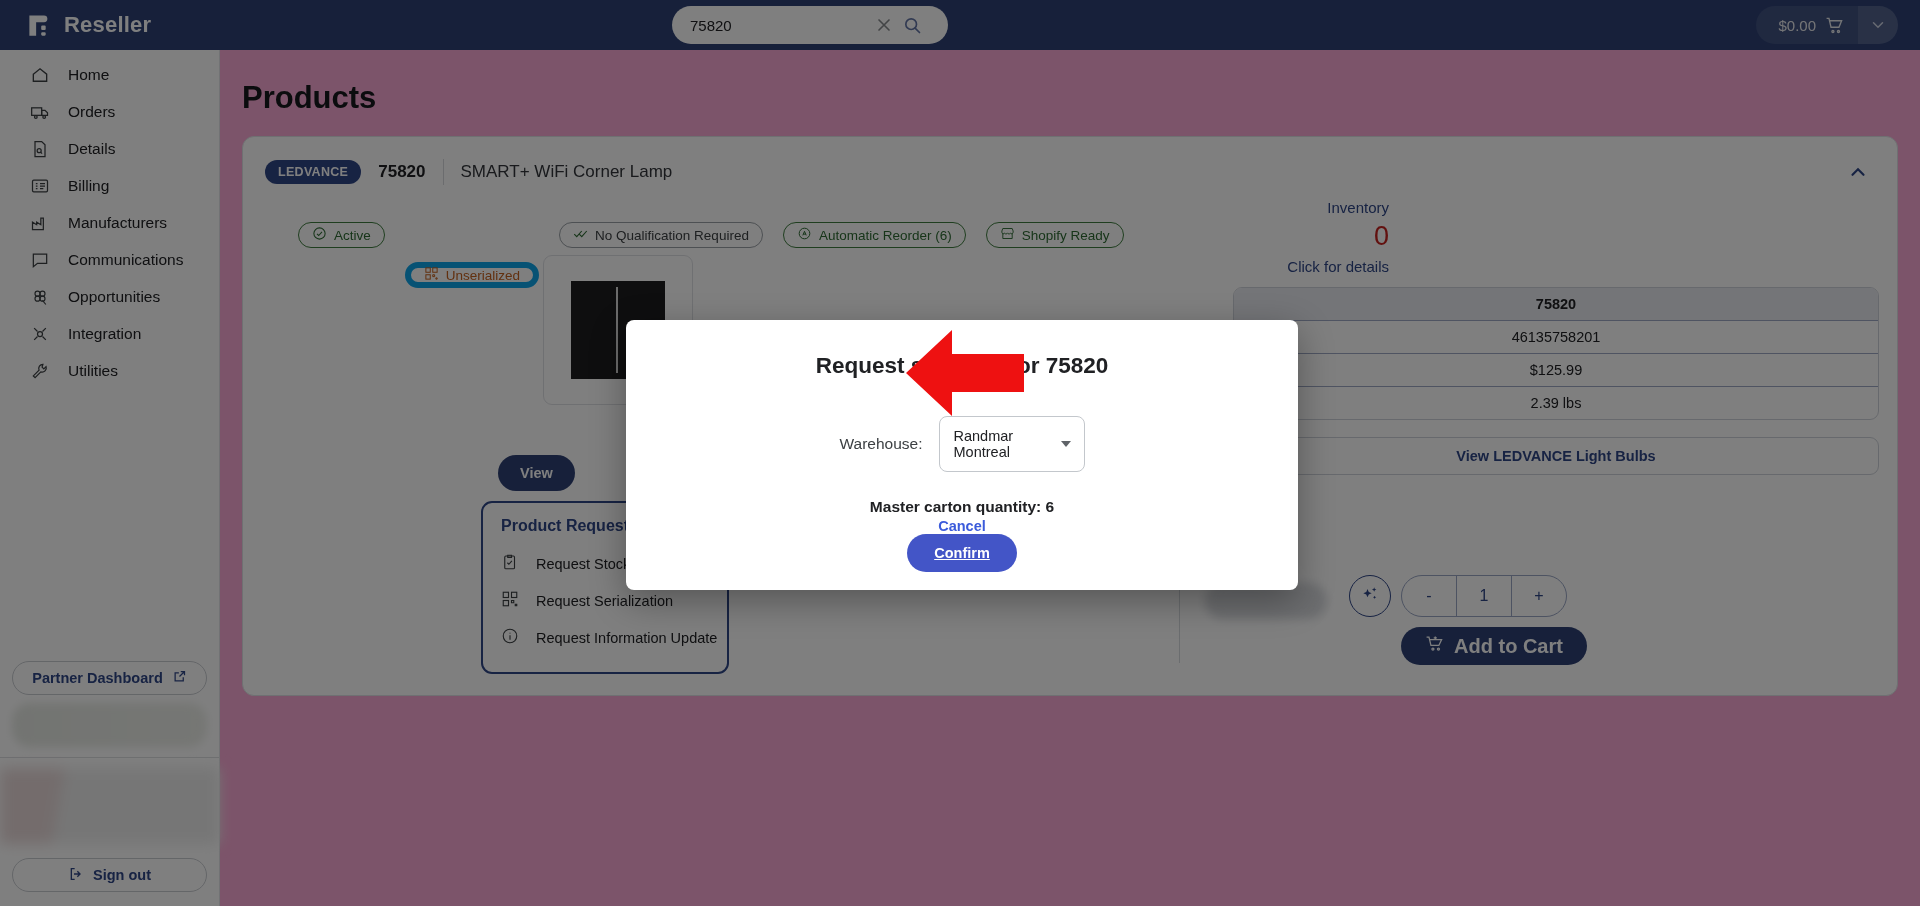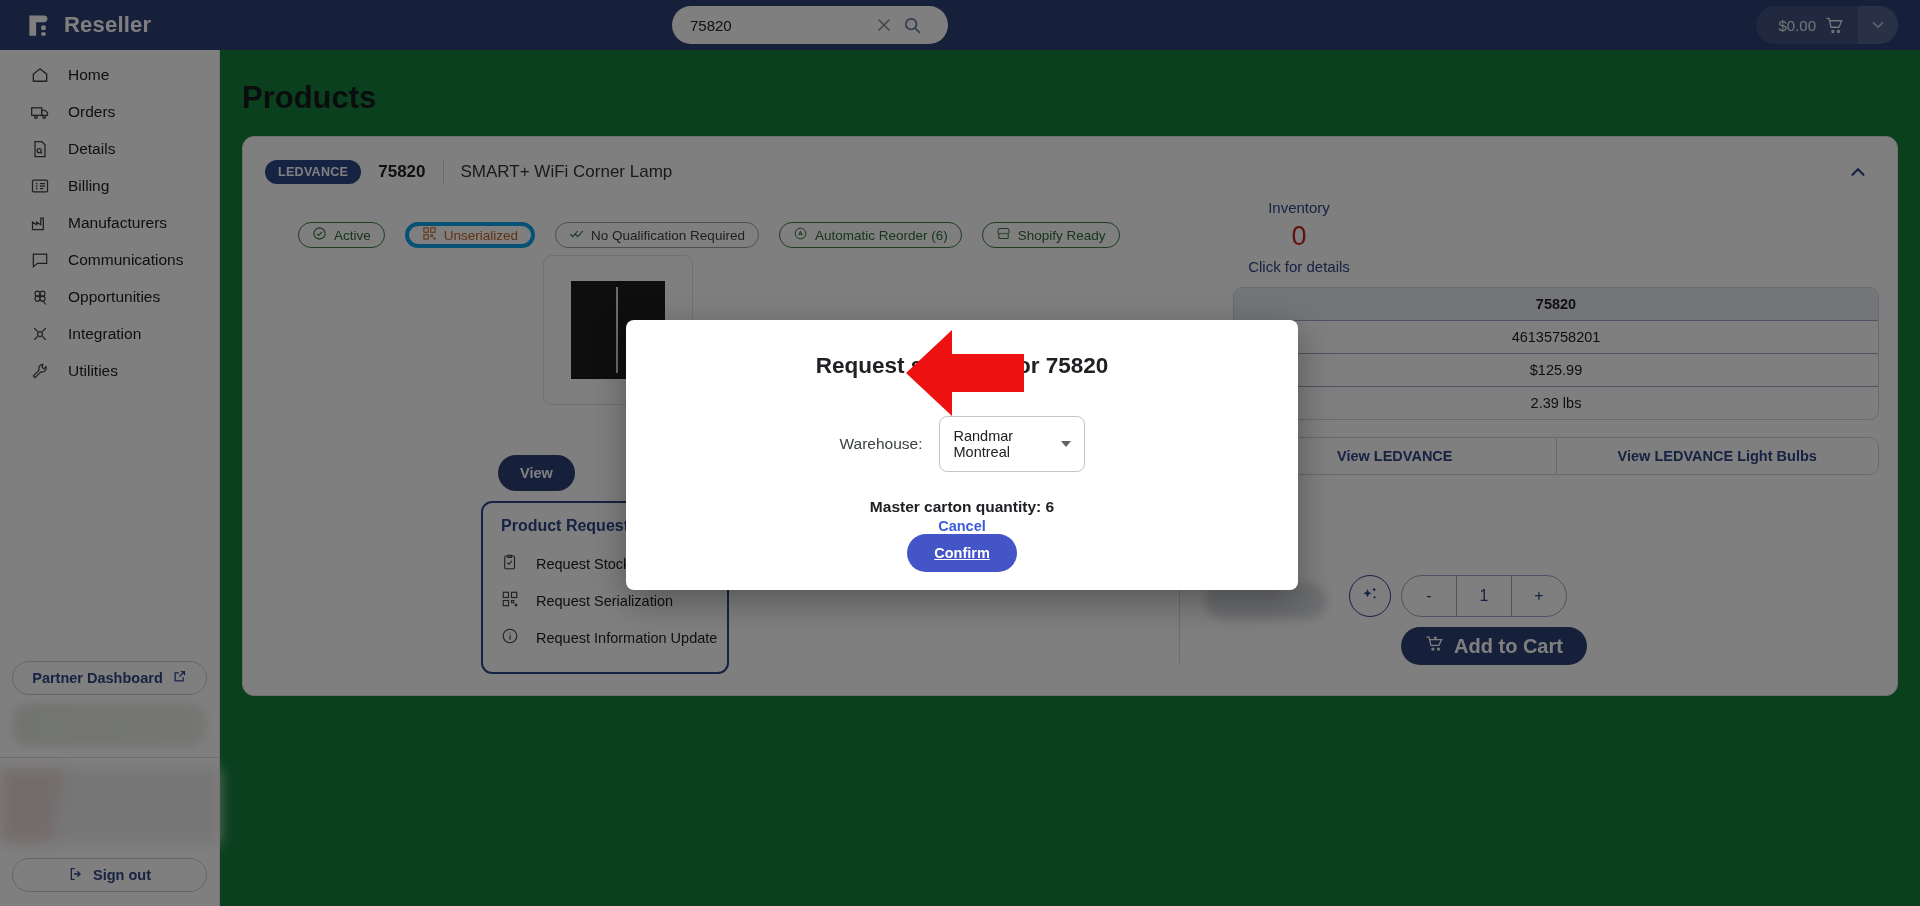--- a/index.html
+++ b/index.html
@@ -101,21 +101,21 @@
     margin: 10px 0 14px 0; height: 76px;
     background: linear-gradient(100deg,#e8d9d9 0 28%,#ededed 28% 100%);
     filter: blur(7px);
   }
   .signout-wrap { padding-bottom: 14px; }
 
   
   .main {
     position: absolute; top: 50px; left: 220px;
     width: 1700px; height: 856px;
-    background: #15803d; overflow: hidden;
+    background: #f9a8d4; overflow: hidden;
   }
   .page-title {
     margin: 30px 0 0 22px; font-size: 31px; font-weight: 700; color: #16181c;
   }
   .prod-card {
     margin: 20px 22px 0 22px; height: 560px;
     border: 1px solid #dfe1e5; border-radius: 12px;
     background: #fff; position: relative;
   }
   .prod-head {
@@ -136,26 +136,26 @@
   }
 
   .badges { display: flex; gap: 20px; padding: 37px 0 0 55px; }
   .badge {
     display: flex; align-items: center; gap: 7px;
     height: 26px; padding: 0 13px; border-radius: 14px;
     font-size: 13.5px; white-space: nowrap;
   }
   .badge svg { width: 15px; height: 15px; flex: 0 0 15px; }
   .b-green { border: 1px solid #3f7d3f; color: #2e6b33; }
-  .b-orange { border: 4px solid #0ea5e9; color: #c4601e; }
+  .b-orange { border: 6px solid #0ea5e9; color: #c4601e; margin-top: 40px; }
   .b-gray { border: 1px solid #9aa0a6; color: #3c4043; }
 
   
   .inv-block {
-    position: absolute; right: 508px; top: 62px; width: 180px; text-align: center;
+    position: absolute; right: 508px; top: 62px; width: 180px; text-align: right;
   }
   .inv-lbl { font-size: 15px; color: #2f4687; }
   .inv-val { font-size: 27px; color: #c5221f; margin-top: 5px; }
   .inv-link { font-size: 15px; color: #2f4687; margin-top: 6px; cursor: pointer; }
 
   
   .spectable {
     position: absolute; right: 18px; top: 150px; width: 646px;
     border: 1px solid #cfd3da; border-radius: 9px; overflow: hidden;
     font-size: 14.5px;
@@ -589,21 +589,20 @@
         </div>
         <div class="r">
           <div class="c">$125.99</div>
         </div>
         <div class="r">
           <div class="c">2.39 lbs</div>
         </div>
       </div>
 
       <div class="linkrow">
-        <div class="lk">View LEDVANCE</div>
         <div class="lk">View LEDVANCE Light Bulbs</div>
       </div>
 
       <div class="ctrl-area">
         <div class="ctrl-divider"></div>
         <div class="blur-price"></div>
 
         <div class="magic-btn">
           <span>
             <svg viewBox="0 0 24 24" width="20" height="20" fill="#2f4687">

